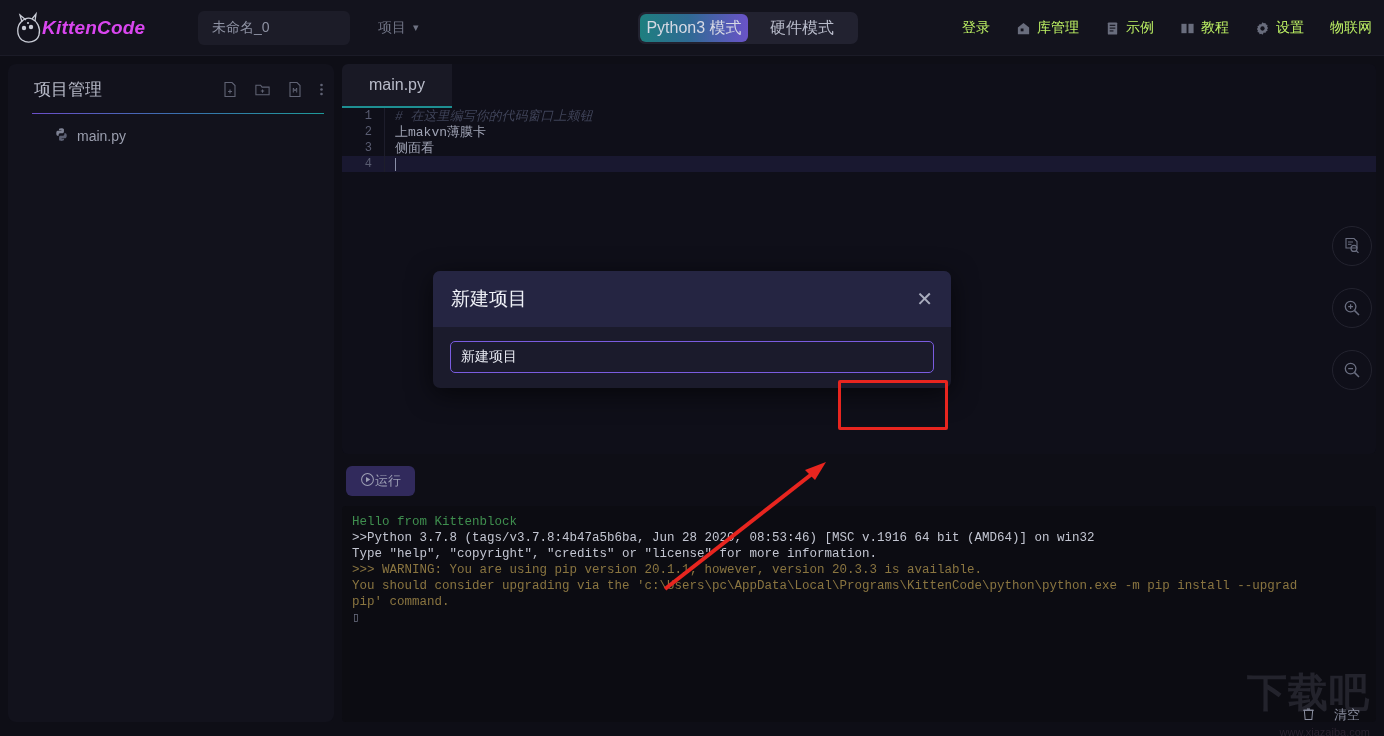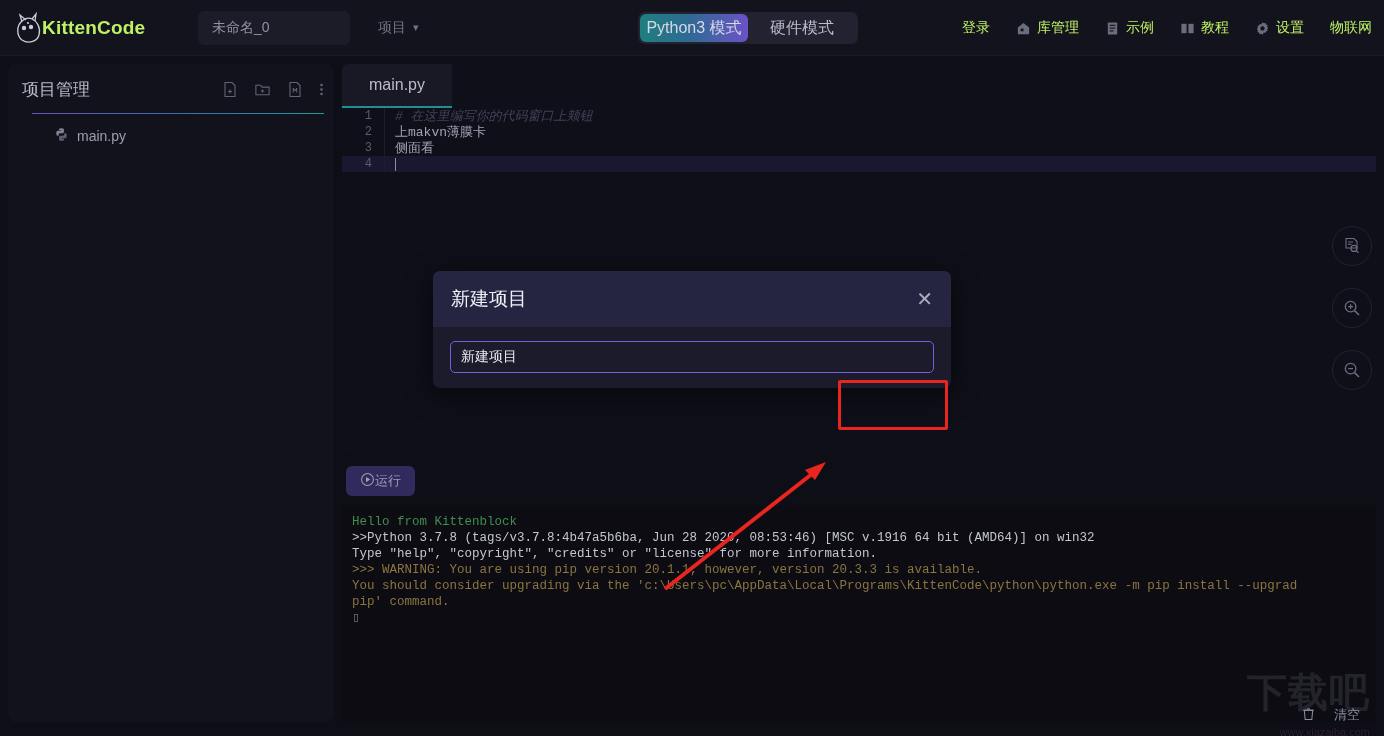--- a/index.html
+++ b/index.html
@@ -13,22 +13,23 @@
 
   
   .topbar {
     position: absolute; left: 0; top: 0; width: 1384px; height: 56px;
     background: #13131d; display: flex; align-items: center;
     border-bottom: 1px solid #1b1b27;
   }
   .brand { display: flex; align-items: center; margin-left: 12px; width: 170px; }
   .brand-logo { width: 36px; height: 34px; position: relative; }
   .brand-name {
-    color: #bef264; font-size: 19px; font-weight: bold; letter-spacing: .2px;
+    color: #d946ef; font-size: 19px; font-weight: bold; letter-spacing: .2px;
     margin-left: -6px;
+    font-style: italic;
   }
   .proj-name-input {
     width: 152px; height: 34px; margin-left: 16px;
     background: #1c1c28; border: none; border-radius: 6px;
     color: #8e92a3; font-size: 14px; padding: 0 14px;
     font-family: "Liberation Sans", sans-serif;
   }
   .proj-menu {
     margin-left: 28px; color: #6f7384; font-size: 14px;
     display: flex; align-items: center; gap: 7px; cursor: pointer;
@@ -61,21 +62,21 @@
 
   
   .sidebar {
     position: absolute; left: 8px; top: 64px; width: 326px; height: 658px;
     background: #12121c; border-radius: 8px;
   }
   .sb-head {
     height: 50px; display: flex; align-items: center;
     padding: 0 10px 0 14px; position: relative;
   }
-  .sb-title { color: #b7bac8; font-size: 17px; flex: 1; }
+  .sb-title { color: #b7bac8; font-size: 17px; flex: 1; margin-left: 12px; }
   .sb-tools { display: flex; align-items: center; gap: 16px; }
   .sb-tool { cursor: pointer; opacity: .75; display: flex; }
   .sb-underline {
     position: absolute; left: 24px; right: 10px; bottom: 0; height: 1.5px;
     background: linear-gradient(90deg, #6b4fc9 0%, #3a6fae 50%, #1e9a9a 100%);
   }
   .file-row {
     display: flex; align-items: center; gap: 8px;
     height: 26px; margin-top: 9px; padding-left: 46px; cursor: pointer;
   }

